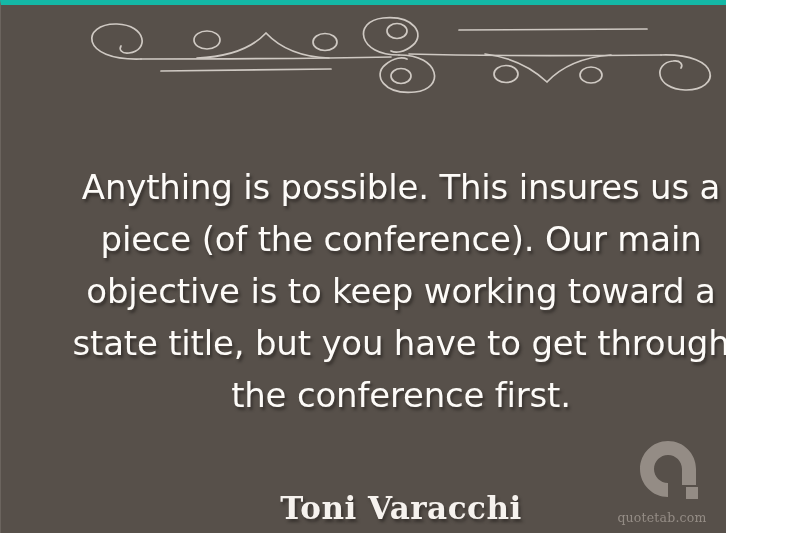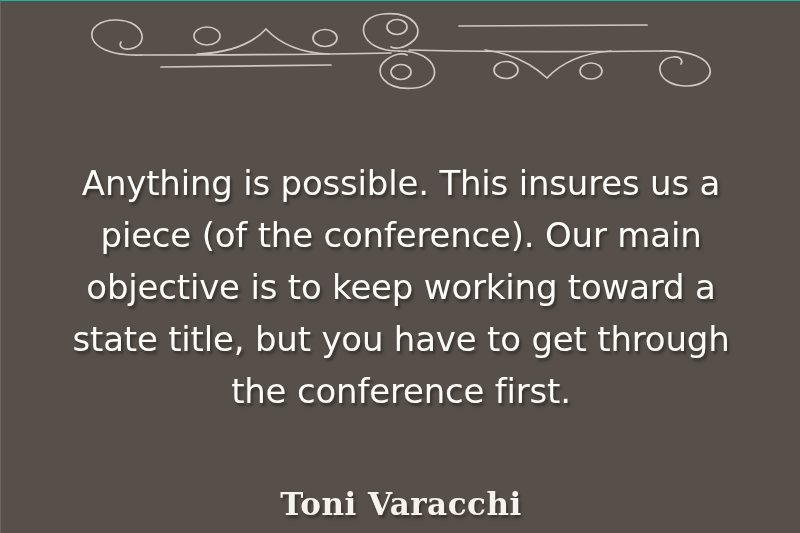--- a/index.html
+++ b/index.html
@@ -8,25 +8,25 @@
   }
   body {
     width: 800px;
     height: 533px;
     overflow: hidden;
     font-family: "DejaVu Sans", sans-serif;
   }
 
   #quote-card {
     position: relative;
-    width: 800px;
+    width: 726px;
     height: 533px;
     background: #57504a;
     box-sizing: border-box;
-    border-top: 1px solid #14b8a6;
+    border-top: 5px solid #14b8a6;
     border-left: 1px solid #6b645e;
     overflow: hidden;
   }
 
   
   #ornament {
     position: absolute;
     left: 0;
     top: 4px;
     width: 800px;
@@ -134,14 +134,26 @@
       <ellipse cx="590" cy="66" rx="11" ry="8"></ellipse>
 
       <path d="M660 46 C722 44 720 82 684 81 C654 80 652 54 672 52 C680 51 682 56 680 59"></path>
     </svg>
   </div>
 
   <div id="quote-text">Anything is possible. This insures us a piece (of the conference). Our main objective is to keep working toward a state title, but you have to get through the conference first.</div>
 
   <div id="author-name">Toni Varacchi</div>
 
+  <div id="watermark">
+    <div id="watermark-logo">
+      <svg viewBox="0 0 62 62" xmlns="http://www.w3.org/2000/svg">
+        <path d="M30 2 C14.5 2 2 14.5 2 30 C2 45.5 14.5 58 30 58 L30 44
+                 C22.3 44 16 37.7 16 30 C16 22.3 22.3 16 30 16
+                 C37.7 16 44 22.3 44 30 L44 46 L58 46 L58 30
+                 C58 14.5 45.5 2 30 2 Z" fill="#948c85"></path>
+        <rect x="48" y="48" width="12" height="12" fill="#948c85"></rect>
+      </svg>
+    </div>
+    <div id="watermark-label">quotetab.com</div>
+  </div>
 
 </div>
 
 </body></html>

